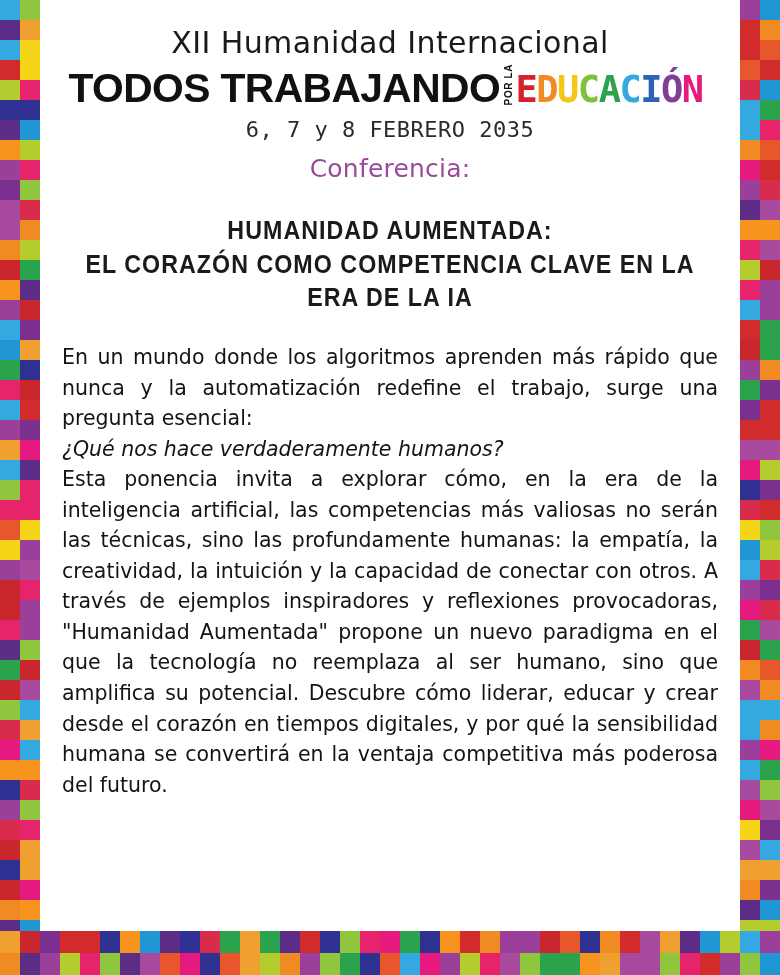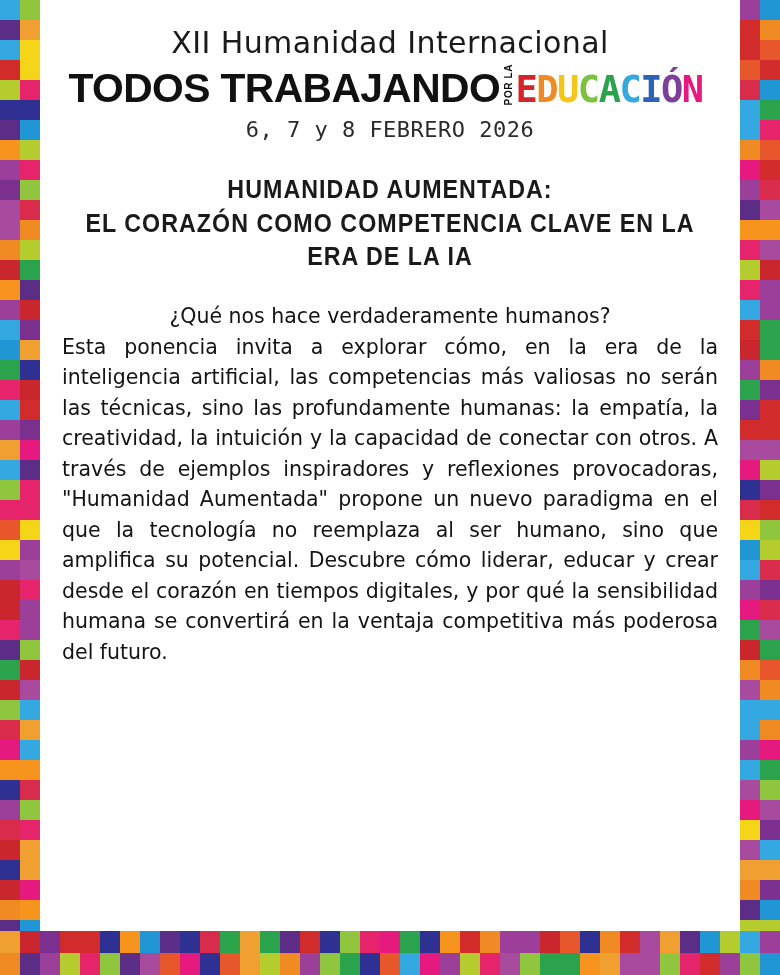--- a/index.html
+++ b/index.html
@@ -159,21 +159,21 @@
     font-family: "DejaVu Sans", sans-serif;
     font-size: 20.5px;
     line-height: 1.49;
     color: #141414;
   }
   #abstract p {
     margin: 0;
     text-align: justify;
     text-justify: inter-word;
   }
-  #abstract p.noj { text-align: center; }
+  #abstract p.noj { text-align: left; font-style: italic; }
 
   
   #website {
     margin-top: 18px;
     text-align: center;
     font-family: "Liberation Sans", sans-serif;
     font-size: 23px;
     font-weight: 700;
     letter-spacing: 0.6px;
     color: #ef9220;
@@ -470,31 +470,33 @@
     <div id="header-block">
 
       <div id="congress-line">XII Humanidad Internacional</div>
 
       <div id="wordmark">
         <span id="todos-trabajando">TODOS TRABAJANDO</span>
         <span id="por-la">POR LA</span>
         <span id="educacion"><span class="ltr" style="color: rgb(214, 34, 43);">E</span><span class="ltr" style="color: rgb(239, 139, 34);">D</span><span class="ltr" style="color: rgb(245, 197, 24);">U</span><span class="ltr" style="color: rgb(126, 193, 61);">C</span><span class="ltr" style="color: rgb(43, 162, 76);">A</span><span class="ltr" style="color: rgb(52, 168, 224);">C</span><span class="ltr" style="color: rgb(45, 99, 180);">I</span><span class="ltr" style="color: rgb(125, 63, 152);">Ó</span><span class="ltr" style="color: rgb(230, 25, 126);">N</span></span>
       </div>
 
-      <div id="event-date">6, 7 y 8 FEBRERO 2026</div>
-
+      <div id="event-date">6, 7 y 8 FEBRERO 2035</div>
+
+      <div id="conferencia-label">Conferencia:</div>
     </div>
 
     <div id="talk-title">
         <div>HUMANIDAD AUMENTADA:</div>
         <div>EL CORAZÓN COMO COMPETENCIA CLAVE EN LA</div>
         <div>ERA DE LA IA</div>
       </div>
 
 
     <div id="abstract">
+      <p>En un mundo donde los algoritmos aprenden más rápido que nunca y la automatización redefine el trabajo, surge una pregunta esencial:</p>
       <p class="noj">¿Qué nos hace verdaderamente humanos?</p>
       <p>Esta ponencia invita a explorar cómo, en la era de la inteligencia artificial, las competencias más valiosas no serán las técnicas, sino las profundamente humanas: la empatía, la creatividad, la intuición y la capacidad de conectar con otros. A través de ejemplos inspiradores y reflexiones provocadoras, "Humanidad Aumentada" propone un nuevo paradigma en el que la tecnología no reemplaza al ser humano, sino que amplifica su potencial. Descubre cómo liderar, educar y crear desde el corazón en tiempos digitales, y por qué la sensibilidad humana se convertirá en la ventaja competitiva más poderosa del futuro.</p>
     </div>
 
 
   </div>
 </div>
 
 </body></html>

